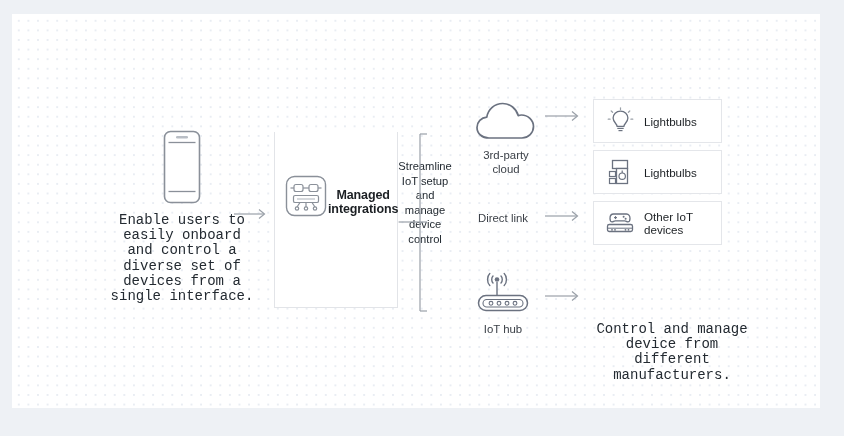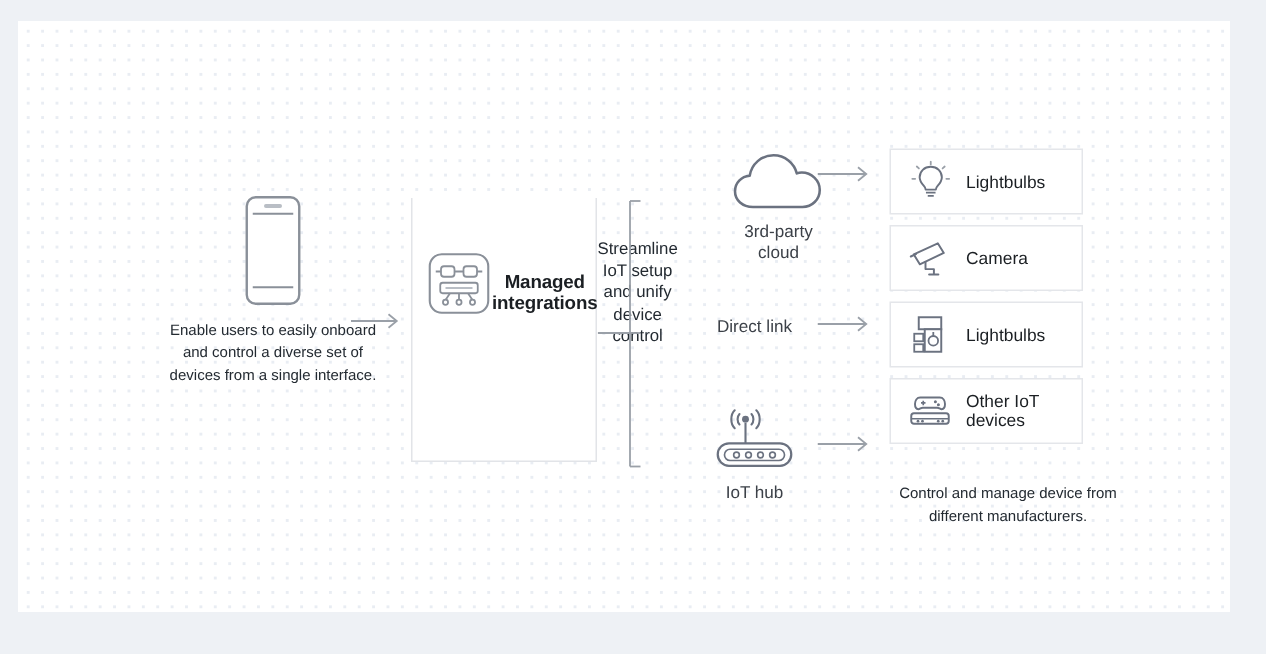--- a/index.html
+++ b/index.html
@@ -33,24 +33,25 @@
   }
   
   .hdg {
     font-weight: bold;
     font-size: 12.5px;
     color: #1b1f23;
     text-align: center;
     letter-spacing: -0.1px;
   }
   .body-txt {
-    font-size: 10px;
+    font-size: 14px;
     line-height: 15.2px;
     color: #232a31;
     text-align: center;
+    font-family: Liberation Mono, monospace;
   }
   .small-lbl {
     font-size: 11.4px;
     line-height: 14px;
     color: #3c4148;
     text-align: center;
   }
   
   #app-group {
     position: absolute;
@@ -109,21 +110,21 @@
     text-align: center;
   }
   
   #bracket { position: absolute; left: 386px; top: 112px; }
   
   .mid-node {
     position: absolute;
     width: 120px;
     text-align: center;
   }
-  #node-cloud { left: 447px; top: 82px; }
+  #node-cloud { left: 434px; top: 82px; }
   #node-direct { left: 431px; top: 197px; }
   #node-hub { left: 431px; top: 256px; }
   .mid-icon {
     height: 46px;
     display: flex;
     align-items: flex-end;
     justify-content: center;
   }
   .mid-lbl { margin-top: 6px; }
 
@@ -214,21 +215,21 @@
             <path d="M28,28.5 L31,33" fill="none" stroke="#8a9099" stroke-width="1.2"></path>
             <circle cx="13" cy="34.5" r="1.7" fill="none" stroke="#8a9099" stroke-width="1.2"></circle>
             <circle cx="22" cy="34.5" r="1.7" fill="none" stroke="#8a9099" stroke-width="1.2"></circle>
             <circle cx="31" cy="34.5" r="1.7" fill="none" stroke="#8a9099" stroke-width="1.2"></circle>
           </svg>
         </div>
         <div id="mi-title" class="hdg">
           <div>Managed</div>
           <div>integrations</div>
         </div>
-        <div id="mi-desc">Streamline IoT setup and unify device control</div>
+        <div id="mi-desc">Streamline IoT setup and manage device control</div>
       </div>
     </div>
 
     <div id="bracket">
       <svg width="30" height="196" viewBox="0 0 30 196">
         <line x1="0.6" y1="96" x2="22" y2="96" stroke="#9aa0a8" stroke-width="1.2"></line>
         <line x1="22" y1="8" x2="22" y2="185" stroke="#9aa0a8" stroke-width="1.2"></line>
         <line x1="22" y1="8" x2="29" y2="8" stroke="#9aa0a8" stroke-width="1.2"></line>
         <line x1="22" y1="96" x2="29" y2="96" stroke="#9aa0a8" stroke-width="1.2"></line>
         <line x1="22" y1="185" x2="29" y2="185" stroke="#9aa0a8" stroke-width="1.2"></line>
@@ -308,31 +309,20 @@
             <line x1="13.5" y1="0.8" x2="13.5" y2="2.6" stroke="#9aa0a8" stroke-width="1.2" stroke-linecap="round"></line>
             <line x1="4.2" y1="4.0" x2="5.6" y2="5.3" stroke="#9aa0a8" stroke-width="1.2" stroke-linecap="round"></line>
             <line x1="22.8" y1="4.0" x2="21.4" y2="5.3" stroke="#9aa0a8" stroke-width="1.2" stroke-linecap="round"></line>
             <line x1="1.2" y1="12.2" x2="3.1" y2="12.2" stroke="#9aa0a8" stroke-width="1.2" stroke-linecap="round"></line>
             <line x1="25.8" y1="12.2" x2="23.9" y2="12.2" stroke="#9aa0a8" stroke-width="1.2" stroke-linecap="round"></line>
           </svg>
         </div>
         <div class="dev-lbl">Lightbulbs</div>
       </div>
 
-      <div class="dev-card">
-        <div class="dev-icon">
-          <svg width="28" height="26" viewBox="0 0 28 26">
-            <path d="M3.2,10.6 L19.2,3.2 L23.2,9.6 L7.2,17.2 Z" fill="#ffffff" stroke="#6b7280" stroke-width="1.3" stroke-linejoin="round"></path>
-            <path d="M1.2,12.0 L4.6,10.4" stroke="#6b7280" stroke-width="1.3" stroke-linecap="round"></path>
-            <path d="M11.0,15.0 L11.0,20.4 L16.6,20.4 L16.6,24.0" fill="none" stroke="#6b7280" stroke-width="1.3" stroke-linejoin="round"></path>
-            <line x1="13.4" y1="24.0" x2="19.6" y2="24.0" stroke="#6b7280" stroke-width="1.3" stroke-linecap="round"></line>
-          </svg>
-        </div>
-        <div class="dev-lbl">Camera</div>
-      </div>
 
       <div class="dev-card">
         <div class="dev-icon">
           <svg width="26" height="28" viewBox="0 0 26 28">
             <rect x="5.5" y="2.5" width="15" height="8" fill="#ffffff" stroke="#6b7280" stroke-width="1.3"></rect>
             <rect x="9.5" y="10.5" width="11" height="15" fill="#ffffff" stroke="#6b7280" stroke-width="1.3"></rect>
             <circle cx="15.2" cy="18.2" r="3.2" fill="none" stroke="#6b7280" stroke-width="1.2"></circle>
             <line x1="15.2" y1="12.4" x2="15.2" y2="15.0" stroke="#6b7280" stroke-width="1.2"></line>
             <rect x="2.5" y="13.5" width="6" height="5" fill="#ffffff" stroke="#6b7280" stroke-width="1.2"></rect>
             <rect x="2.5" y="20.5" width="6" height="5" fill="#ffffff" stroke="#6b7280" stroke-width="1.2"></rect>

